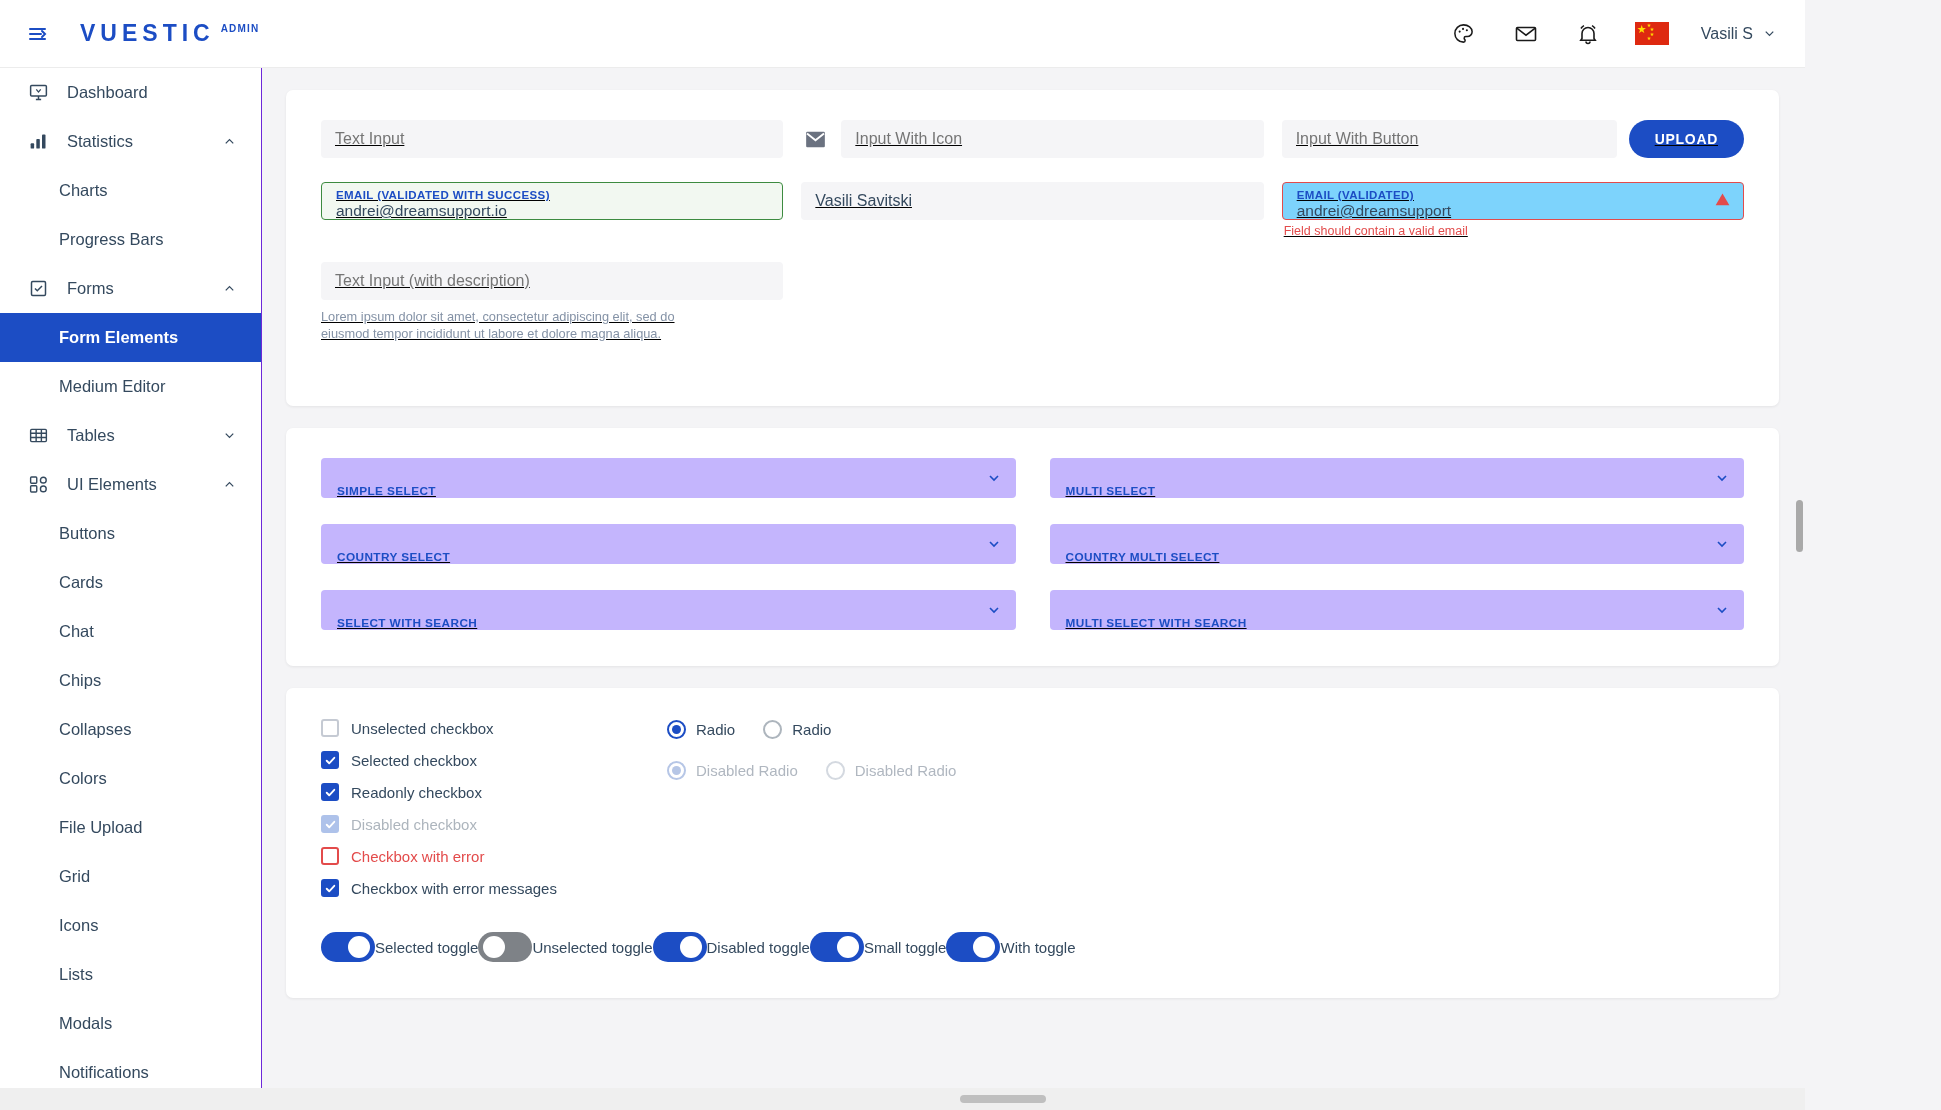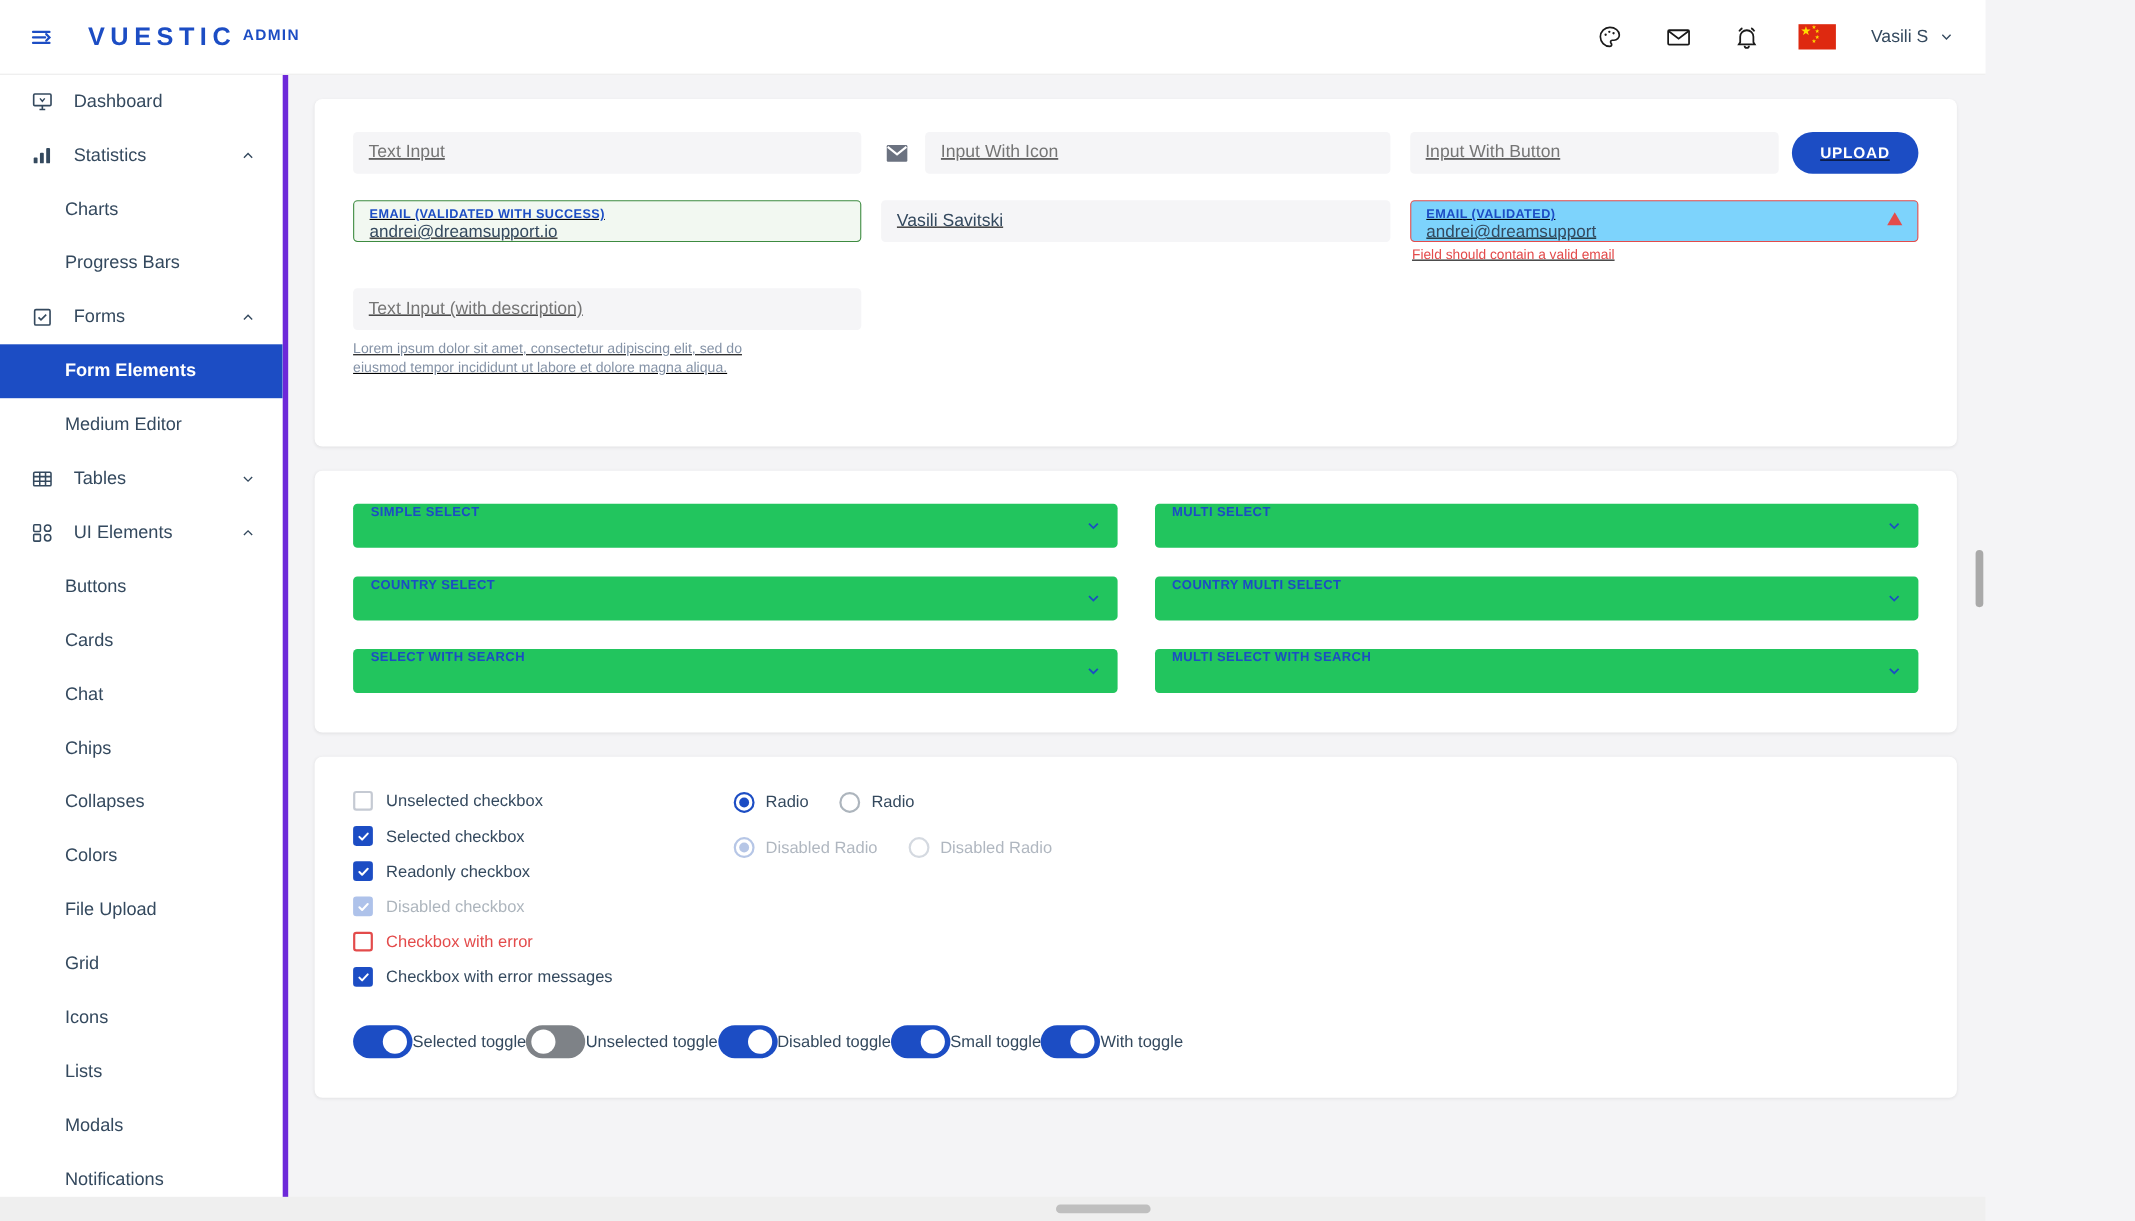--- a/index.html
+++ b/index.html
@@ -18,21 +18,21 @@
     padding: 0 28px 0 24px; border-bottom: 1px solid #ececec;
     z-index: 20;
   }
   .burger { width: 30px; height: 30px; display:flex; align-items:center; justify-content:center; cursor:pointer; margin-right: 26px;}
   .brand { display:flex; align-items:flex-start; }
   .brand-name {
     font-size: 23px; font-weight: 800; letter-spacing: 5px;
     color: #1c4dc4;
   }
   .brand-sub {
-    font-size: 14px; font-weight: 800; letter-spacing: 1.2px;
+    font-size: 10px; font-weight: 800; letter-spacing: 1.2px;
     color: #1c4dc4; margin-left: 6px; margin-top: 3px;
   }
   .header-right { margin-left: auto; display:flex; align-items:center; gap: 32px; }
   .hicon { width: 30px; height: 30px; display:flex; align-items:center; justify-content:center; cursor:pointer; color:#1a1a1a;}
   .flag {
     width: 34px; height: 23px; background:#de2910; position: relative; cursor:pointer;
     display:block;
   }
   .flag .st { position:absolute; color:#ffde00; line-height:1; }
   .flag .big { font-size: 11px; left: 2px; top: 2px; }
@@ -40,21 +40,21 @@
   .flag .s2 { font-size: 5px; left: 15px; top: 5px; }
   .flag .s3 { font-size: 5px; left: 15px; top: 10px; }
   .flag .s4 { font-size: 5px; left: 12px; top: 14px; }
   .user { display:flex; align-items:center; gap: 9px; cursor:pointer; }
   .user-name { font-size: 16px; color: #34495e; }
 
   
   .sidebar {
     position: absolute; top: 68px; left: 0; width: 262px; bottom: 0;
     background: #ffffff; overflow: hidden; z-index: 10;
-    border-right: 5px solid #6d28d9;
+    border-right: 1px solid #6d28d9;
   }
   .nav-item {
     display: flex; align-items: center; height: 49px; padding-left: 27px;
     cursor: pointer; position: relative;
   }
   .nav-item .nico { width: 22px; height: 22px; margin-right: 18px; display:flex; align-items:center; justify-content:center; color:#34495e; flex:none;}
   .nav-item .nlabel { font-size: 16.5px; color: #34495e; }
   .nav-item .chev { margin-left: auto; margin-right: 24px; color:#34495e; display:flex; align-items:center;}
   .nav-sub {
     display: flex; align-items: center; height: 49px; padding-left: 59px;
@@ -104,22 +104,22 @@
   .vlabel { font-size: 11.5px; font-weight: 800; color: #1c4dc4; letter-spacing: 0.4px; line-height: 13px; }
   .vvalue { font-size: 15.5px; color: #34495e; line-height: 18px; }
   .err-icon { position: absolute; right: 13px; top: 50%; transform: translateY(-50%); color:#e34b4b; }
   .err-msg { font-size: 12.5px; color: #e34b4b; margin-top: 4px; padding-left: 2px; }
   .desc { font-size: 12.8px; color: #8492a6; line-height: 17px; margin-top: 8px; max-width: 400px; }
 
   
   .card-selects { padding: 30px 35px 36px 35px; }
   .sel-grid { display: grid; grid-template-columns: 1fr 1fr; column-gap: 34px; row-gap: 26px; }
   .select {
-    height: 40px; background: #22c55e; border-radius: 4px; position: relative;
-    display: flex; align-items: flex-start; padding: 0 16px; cursor: pointer;
+    height: 40px; background: #c4b5fd; border-radius: 4px; position: relative;
+    display: flex; align-items: flex-end; padding: 0 16px; cursor: pointer; text-decoration: underline;
   }
   .sel-label { font-size: 11.8px; font-weight: 800; color: #1c4dc4; letter-spacing: 0.4px; }
   .sel-chev { position: absolute; right: 14px; top: 50%; transform: translateY(-50%); color:#1c4dc4; display:flex;}
 
   
   .card-controls { padding: 28px 35px 36px 35px; }
   .ctrl-top { display: flex; }
   .cb-col { width: 330px; }
   .cb-row { display: flex; align-items: center; height: 24px; margin-bottom: 0; }
   .cb-row + .cb-row { margin-top: 8px; }

